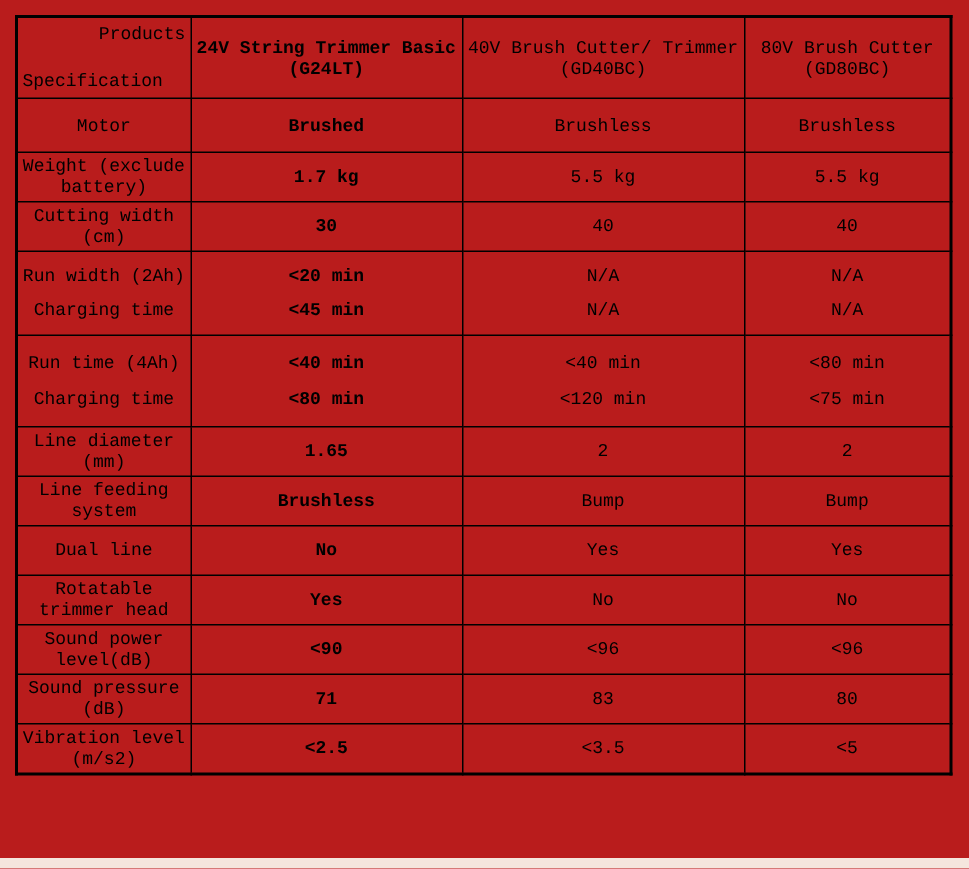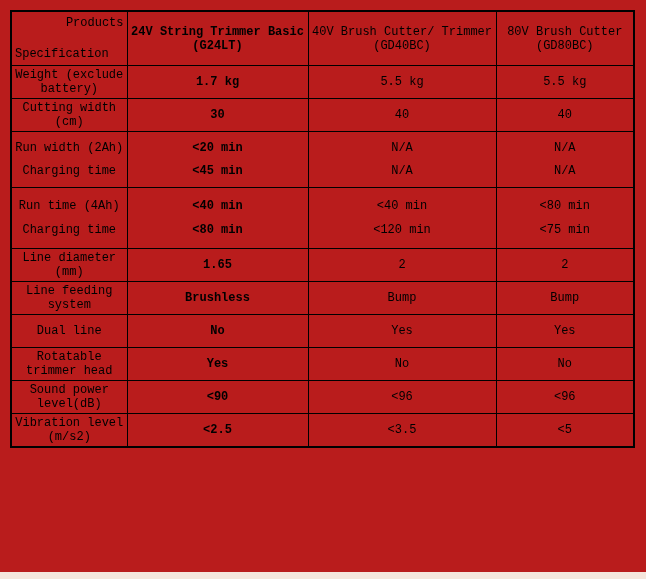--- a/index.html
+++ b/index.html
@@ -74,20 +74,26 @@
         <div class="corner">
           <span class="top">Products</span>
           <span class="bottom">Specification</span>
         </div>
       </td>
       <td class="hdr b">24V String Trimmer Basic (G24LT)</td>
       <td class="hdr">40V Brush Cutter/ Trimmer (GD40BC)</td>
       <td class="hdr">80V Brush Cutter (GD80BC)</td>
     </tr>
 
+    <tr class="h2">
+      <td>Motor</td>
+      <td class="b">Brushed</td>
+      <td>Brushless</td>
+      <td>Brushless</td>
+    </tr>
 
 
 
     <tr class="rr">
       <td>Weight (exclude battery)</td>
       <td class="b">1.7 kg</td>
       <td>5.5 kg</td>
       <td>5.5 kg</td>
     </tr>
 
@@ -180,20 +186,26 @@
       <td>No</td>
     </tr>
 
     <tr class="rr">
       <td>Sound power level(dB)</td>
       <td class="b">&lt;90</td>
       <td>&lt;96</td>
       <td>&lt;96</td>
     </tr>
 
+    <tr class="rr">
+      <td>Sound pressure (dB)</td>
+      <td class="b">71</td>
+      <td>83</td>
+      <td>80</td>
+    </tr>
 
     <tr class="rr">
       <td>Vibration level (m/s2)</td>
       <td class="b">&lt;2.5</td>
       <td>&lt;3.5</td>
       <td>&lt;5</td>
     </tr>
 
   </tbody>
     </table>

